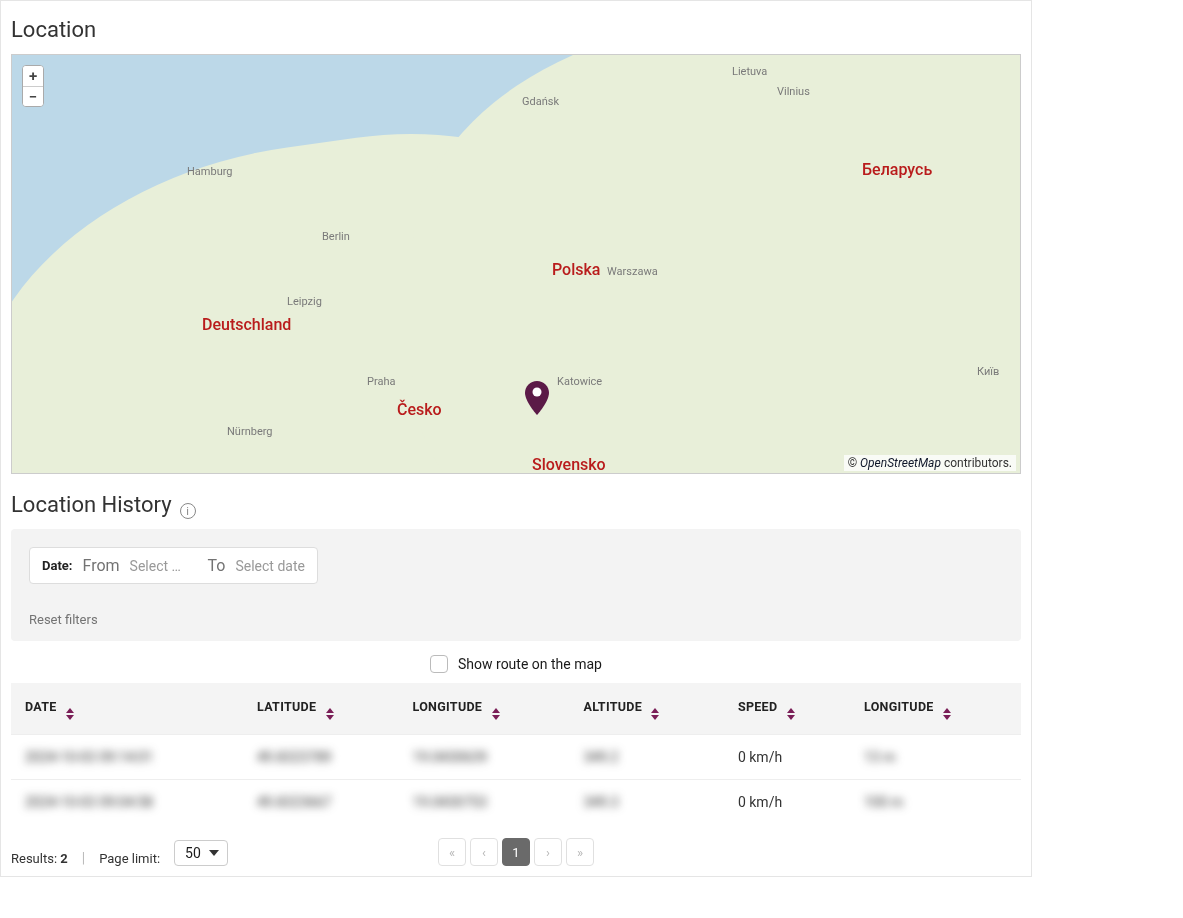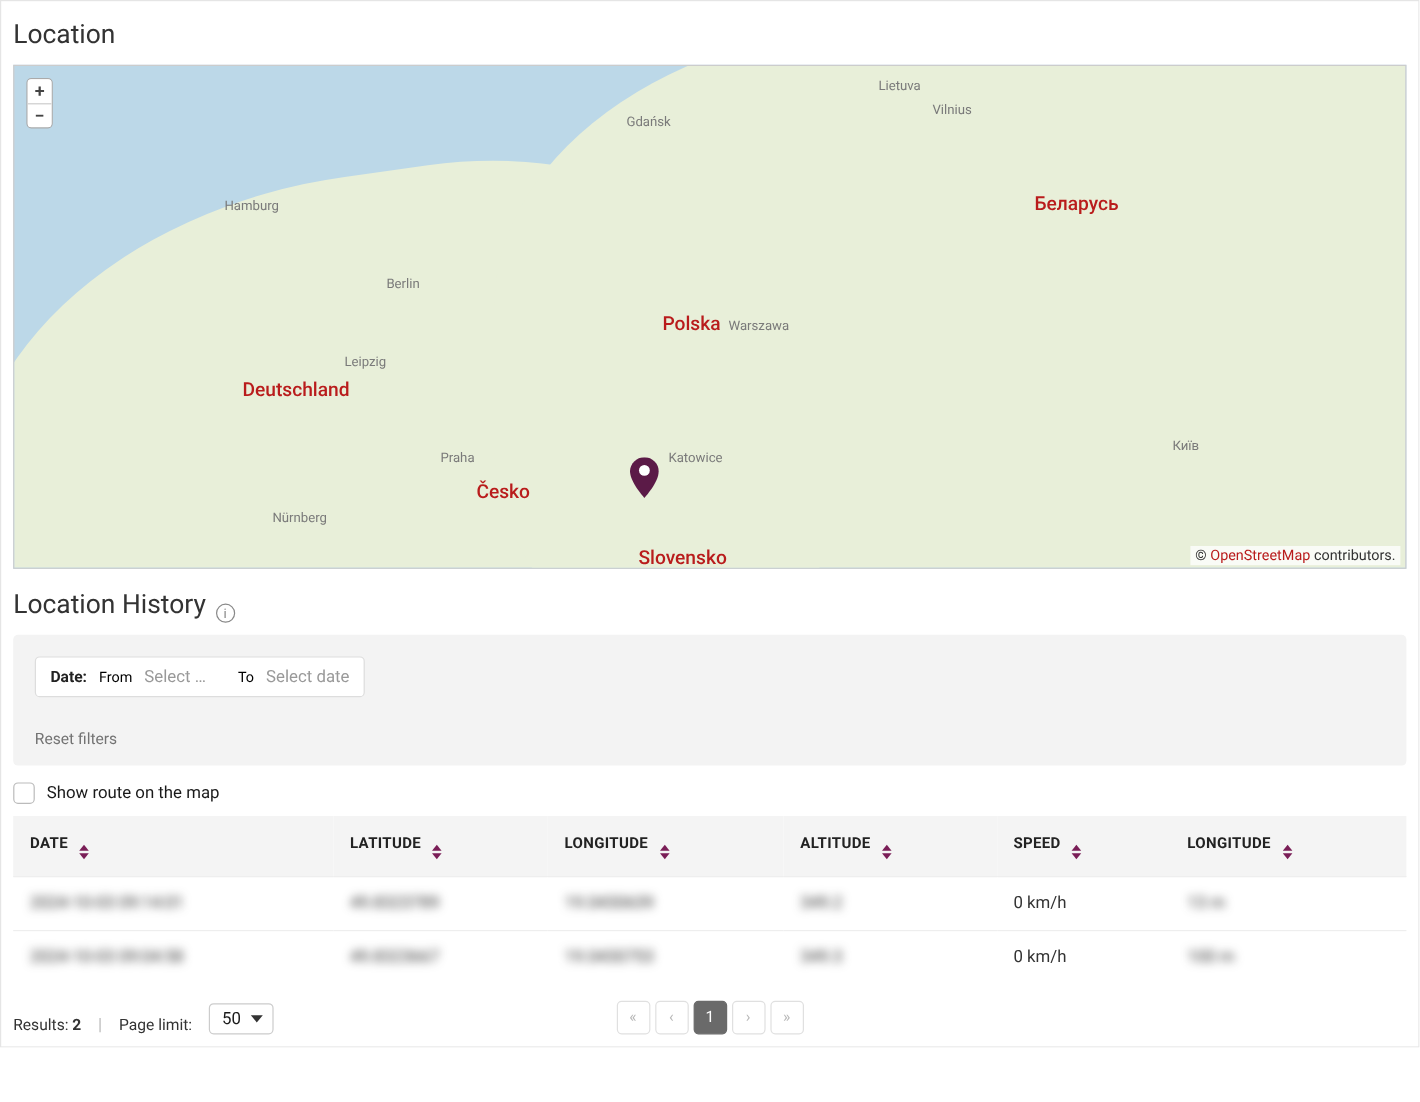--- a/index.html
+++ b/index.html
@@ -3,21 +3,21 @@
 <meta charset="utf-8">
 <style>
   * { box-sizing: border-box; margin: 0; padding: 0; }
   body {
     font-family: -apple-system, BlinkMacSystemFont, "Segoe UI", Roboto, "Helvetica Neue", Arial, sans-serif;
     background: #fff;
     color: #1a1a1a;
     font-size: 14px;
   }
   .page {
-    width: 1183px;
+    width: 1032px;
     padding: 10px;
     border: 1px solid #e5e5e5;
     position: relative;
   }
   .section-title {
     font-size: 22px;
     font-weight: 400;
     color: #333;
     margin: 6px 0 12px 0;
   }
@@ -49,21 +49,21 @@
     cursor: pointer; user-select: none;
     background: #fff;
   }
   .zoom-btn + .zoom-btn { border-top: 1px solid #ccc; }
   .attribution {
     position: absolute; right: 4px; bottom: 2px;
     font-size: 12px; color: #333;
     background: rgba(255,255,255,0.75);
     padding: 1px 4px;
   }
-  .attribution a { color: #b91c1c; text-decoration: none; }
+  .attribution a { color: #0f172a; text-decoration: none; font-style: italic; }
   .marker {
     position: absolute;
     left: 525px; top: 360px;
     transform: translate(-50%, -100%);
     pointer-events: none;
   }
   .marker svg { display: block; }
 
   .history-header {
     display: flex; align-items: flex-end; gap: 8px;
@@ -86,29 +86,30 @@
     display: inline-flex; align-items: center; gap: 10px;
     background: #fff; border: 1px solid #ddd; border-radius: 4px;
     padding: 8px 12px;
   }
   .filter-row .lbl { font-weight: 700; font-size: 13px; color: #222; }
   .fake-input {
     color: #999; font-size: 14px;
     min-width: 68px;
     cursor: text;
   }
-  .sub-lbl { color: #000000; font-size: 12px; }
+  .sub-lbl { color: #737373; font-size: 16px; }
   .reset-link {
     display: inline-block; margin-top: 28px;
     color: #737373; font-size: 13px; cursor: pointer;
   }
 
   .table-controls {
     display: flex; align-items: center; 
     margin: 10px 0;
+    flex-direction: column;
   }
   .left-controls { display: flex; align-items: center; gap: 10px; }
   .checkbox-box {
     width: 18px; height: 18px; border: 1.5px solid #bbb; border-radius: 4px;
     cursor: pointer; background: #fff;
   }
   .right-controls { display: flex; align-items: center; gap: 10px; }
   .btn-outline {
     border: 1.5px solid #7a1e57; color: #7a1e57; background: #fff;
     padding: 7px 16px; border-radius: 4px; font-size: 14px;

